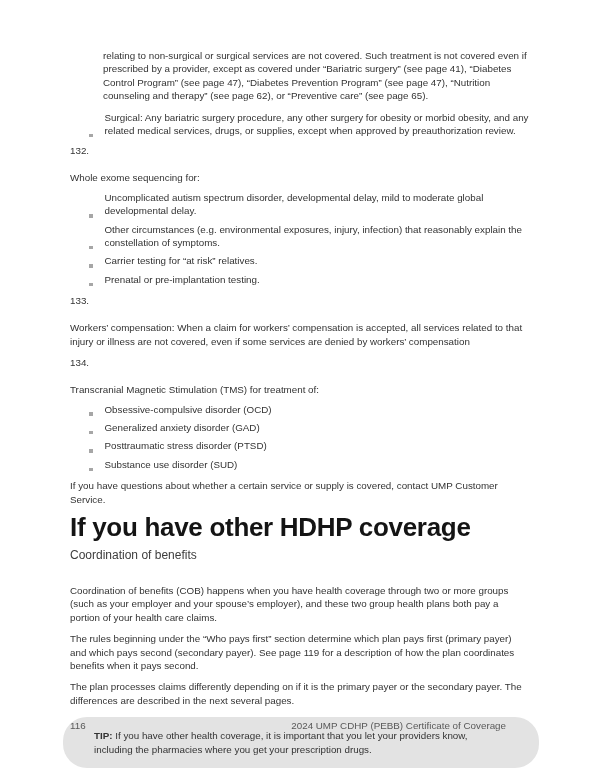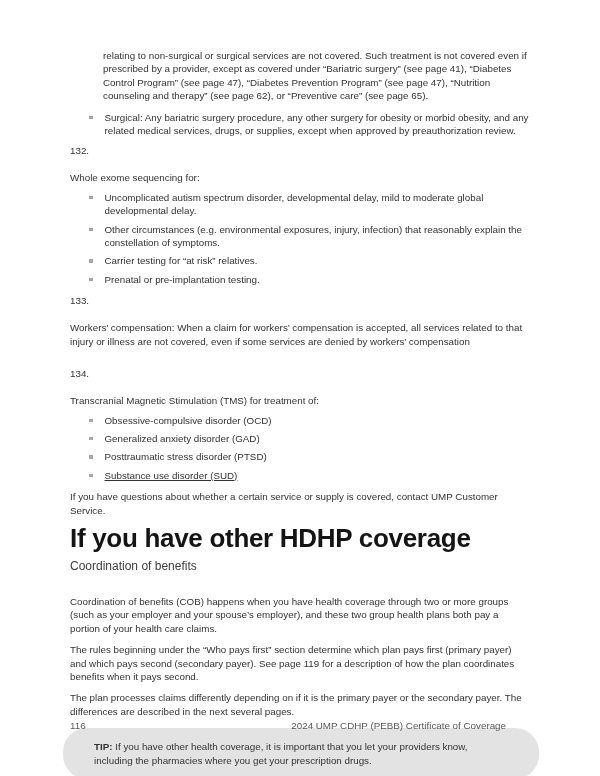--- a/index.html
+++ b/index.html
@@ -16,21 +16,21 @@
     overflow: hidden;
   }
   .content {
     position: absolute;
     left: 70px;
     top: 49px;
     width: 460px;
   }
   .para { margin-bottom: 8px; }
   .indent-cont { margin-left: 33px; }
-  .bullet-row { display: flex; margin-left: 19px; margin-bottom: 5px; }
+  .bullet-row { display: flex; margin-left: 19px; margin-bottom: 5px; align-items: flex-end; }
   .bullet-marker {
     flex: 0 0 auto;
     width: 3.5px; height: 3.5px;
     background: #a6a6a6;
     margin-top: 5px;
     margin-right: 12px;
   }
   .bullet-text { flex: 1; }
   .num-row { display: flex; margin-bottom: 6px; flex-direction: column; }
   .num-row.gap-top { margin-top: 2px; }
@@ -99,42 +99,42 @@
     </div>
     <div class="bullet-row">
       <span class="bullet-marker"></span>
       <p class="bullet-text">Carrier testing for “at risk” relatives.</p>
     </div>
     <div class="bullet-row" style="margin-bottom:8px;">
       <span class="bullet-marker"></span>
       <p class="bullet-text">Prenatal or pre-implantation testing.</p>
     </div>
 
-    <div class="num-row gap-top" style="margin-bottom:19px;">
+    <div class="num-row gap-top" style="margin-bottom:8px;">
       <span class="num">133.</span>
       <p class="num-text">Workers’ compensation: When a claim for workers’ compensation is accepted, all services related to that injury or illness are not covered, even if some services are denied by workers’ compensation</p>
     </div>
 
     <div class="num-row">
       <span class="num">134.</span>
       <p class="num-text">Transcranial Magnetic Stimulation (TMS) for treatment of:</p>
     </div>
     <div class="bullet-row">
       <span class="bullet-marker"></span>
       <p class="bullet-text">Obsessive-compulsive disorder (OCD)</p>
     </div>
     <div class="bullet-row">
       <span class="bullet-marker"></span>
       <p class="bullet-text">Generalized anxiety disorder (GAD)</p>
     </div>
     <div class="bullet-row">
       <span class="bullet-marker"></span>
       <p class="bullet-text">Posttraumatic stress disorder (PTSD)</p>
     </div>
-    <div class="bullet-row" style="margin-bottom:8px;text-decoration:underline;">
+    <div class="bullet-row" style="margin-bottom:8px;">
       <span class="bullet-marker"></span>
       <p class="bullet-text">Substance use disorder (SUD)</p>
     </div>
 
     <p class="para">If you have questions about whether a certain service or supply is covered, contact UMP Customer Service.</p>
 
     <h1 class="section">If you have other HDHP coverage</h1>
 
     <h2 class="subsection">Coordination of benefits</h2>
 

